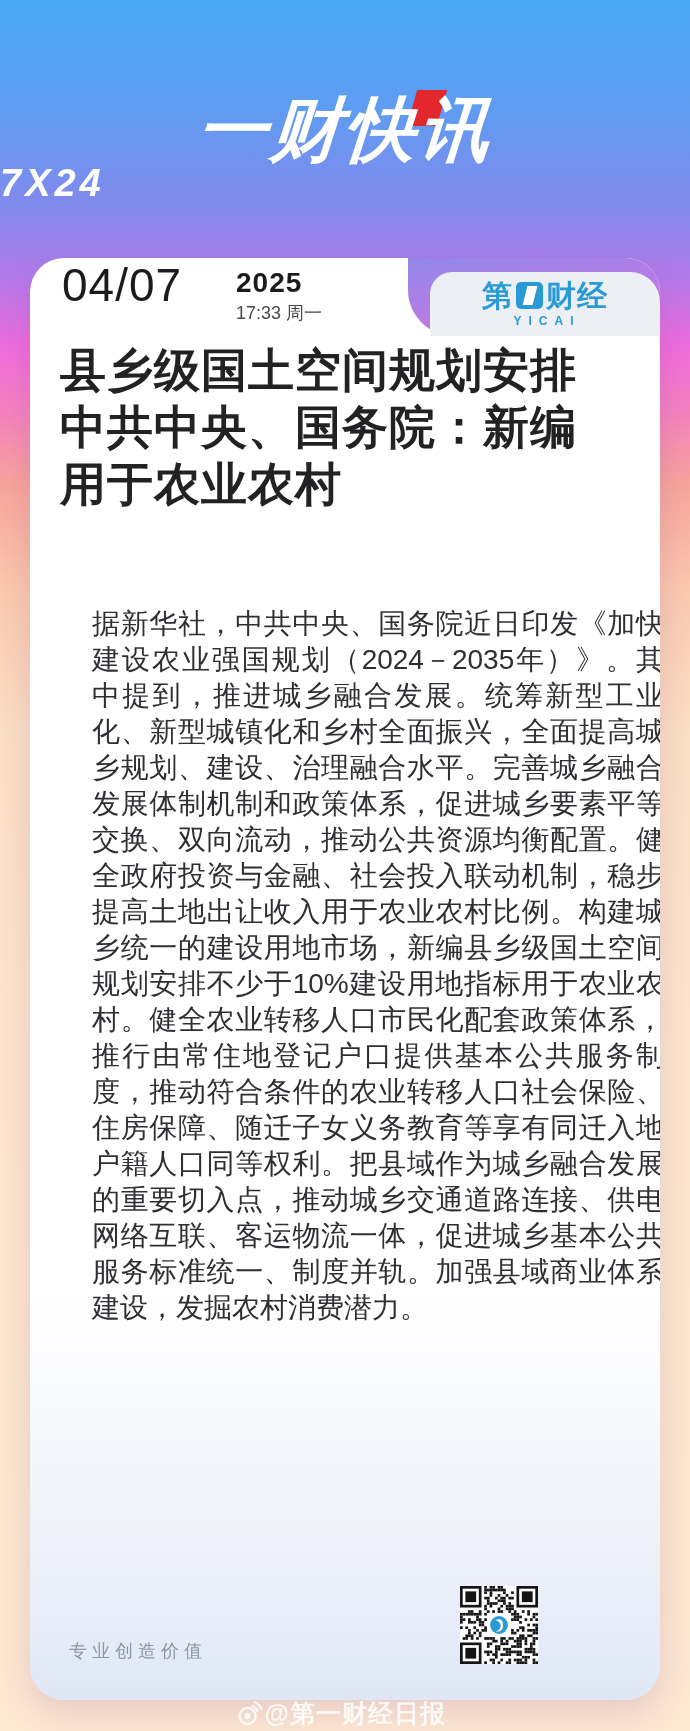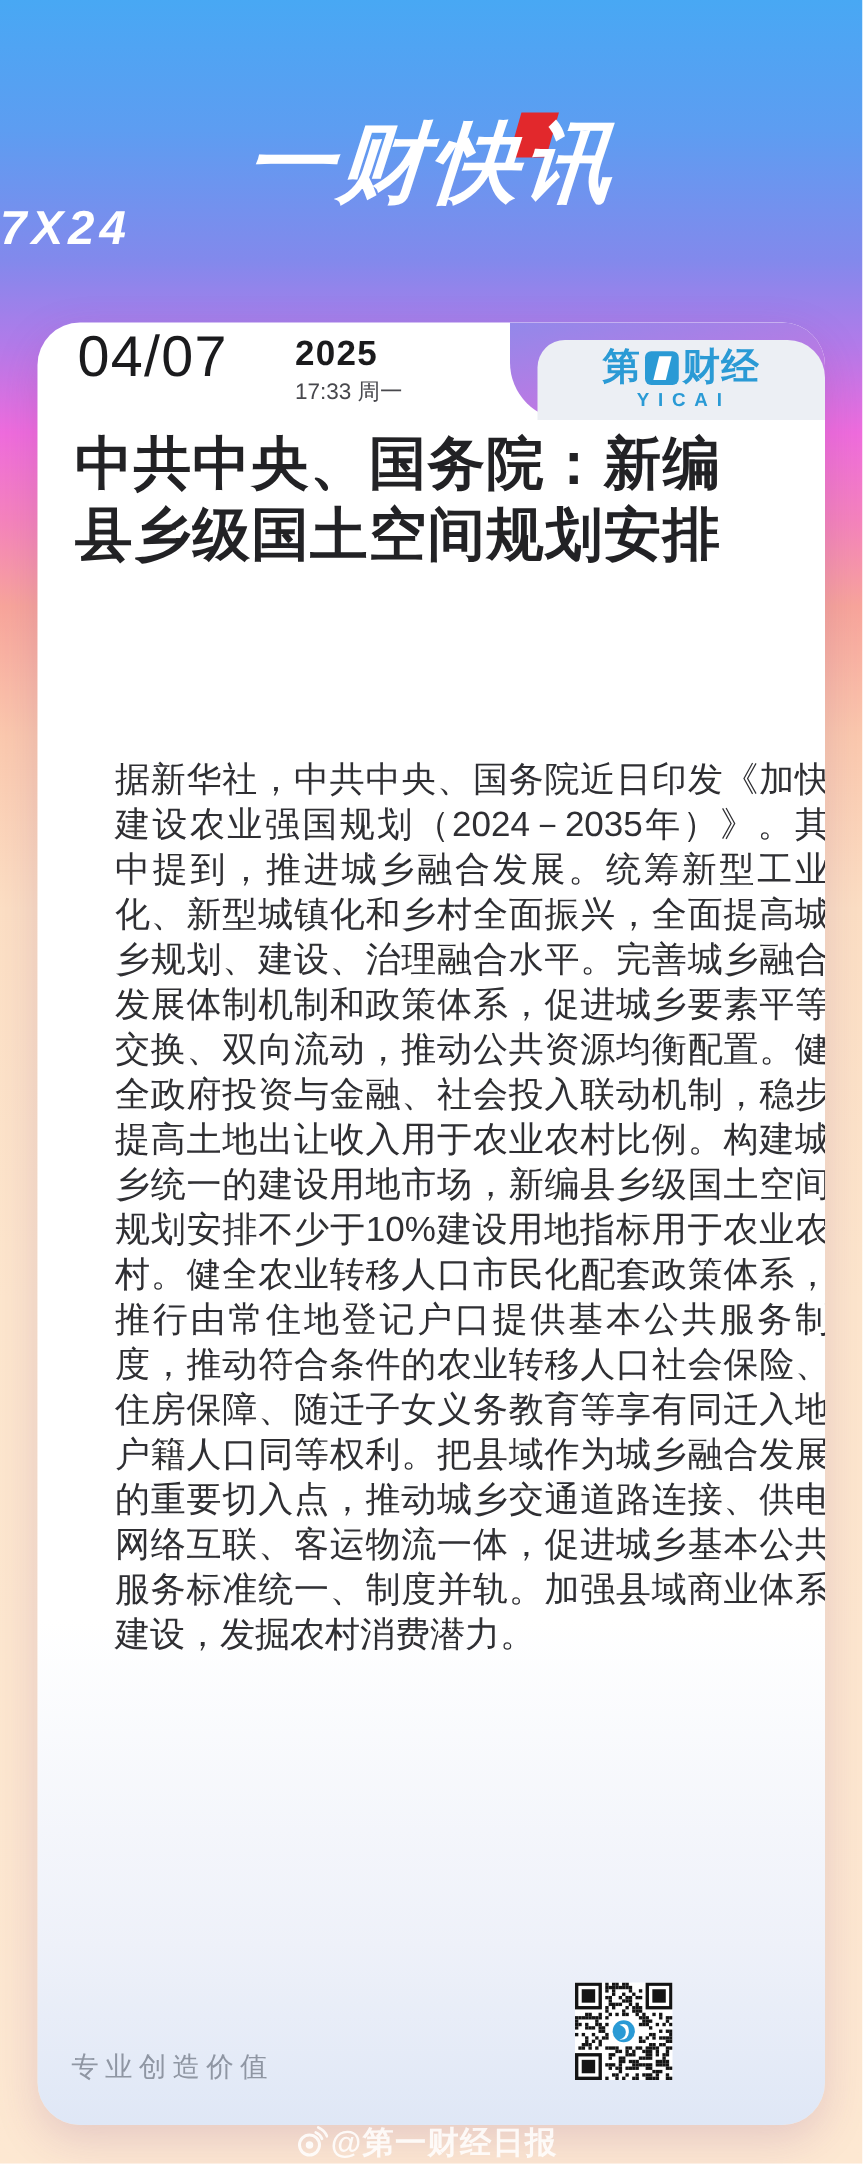--- a/index.html
+++ b/index.html
@@ -45,40 +45,40 @@
   .brand-row{display:flex;align-items:center;gap:3px;line-height:1;}
   .brand-zh{font-size:30px;font-weight:800;color:#2a9ad5;letter-spacing:1px;}
   .brand-mark{
     width:27px;height:27px;background:#2a9ad5;border-radius:5px;
     position:relative;overflow:hidden;
   }
   .brand-mark::after{
     content:"";position:absolute;left:9px;top:4px;width:10px;height:19px;
     background:#ffffff;transform:skewX(-14deg);
   }
-  .brand-latin{font-size:15px;font-weight:700;color:#2a9ad5;letter-spacing:7px;margin-top:3px;text-indent:4px;}
+  .brand-latin{font-size:12px;font-weight:700;color:#2a9ad5;letter-spacing:7px;margin-top:3px;text-indent:4px;}
   
   .date-day{position:absolute;left:32px;top:0px;font-size:46px;font-weight:400;color:#1b1b1d;letter-spacing:1px;}
   .date-year{position:absolute;left:206px;top:9px;font-size:28px;font-weight:800;color:#1b1b1d;letter-spacing:1px;}
   .date-time{position:absolute;left:206px;top:43px;font-size:18px;font-weight:500;color:#48484d;}
   
   .headline{
     position:absolute;left:30px;top:84px;width:578px;
     font-size:46px;line-height:57px;font-weight:900;color:#222225;letter-spacing:1px;
   }
   
   .article{
     position:absolute;left:30px;top:348px;width:572px;
     font-size:28px;line-height:36px;color:#2f2f33;
     text-align:justify;text-justify:inter-ideograph;margin-left:32px;
   }
   
   .slogan{
-    position:absolute;left:27px;top:1381px;
-    font-size:22px;color:#8f96a3;letter-spacing:5px;text-align:center;
+    position:absolute;left:39px;top:1381px;
+    font-size:18px;color:#8f96a3;letter-spacing:5px;text-align:center;
   }
   .qr{
     position:absolute;left:430px;top:1328px;width:78px;height:78px;
     background:#ffffff;
   }
   .qr svg{width:100%;height:100%;display:block;}
   
   .watermark{
     position:absolute;top:1697px;left:50%;transform:translateX(-52%);
     display:flex;align-items:center;gap:2px;
@@ -106,22 +106,23 @@
         </div>
         <div class="brand-latin">YICAI</div>
       </div>
     </div>
 
     <div class="date-day">04/07</div>
     <div class="date-year">2025</div>
     <div class="date-time">17:33 周一</div>
 
     <div class="headline">
+      <div>县乡级国土空间规划安排</div>
       <div>中共中央、国务院：新编</div>
-      <div>县乡级国土空间规划安排</div>
+      <div>用于农业农村</div>
     </div>
 
     <div class="article">据新华社，中共中央、国务院近日印发《加快建设农业强国规划（2024－2035年）》。其中提到，推进城乡融合发展。统筹新型工业化、新型城镇化和乡村全面振兴，全面提高城乡规划、建设、治理融合水平。完善城乡融合发展体制机制和政策体系，促进城乡要素平等交换、双向流动，推动公共资源均衡配置。健全政府投资与金融、社会投入联动机制，稳步提高土地出让收入用于农业农村比例。构建城乡统一的建设用地市场，新编县乡级国土空间规划安排不少于10%建设用地指标用于农业农村。健全农业转移人口市民化配套政策体系，推行由常住地登记户口提供基本公共服务制度，推动符合条件的农业转移人口社会保险、住房保障、随迁子女义务教育等享有同迁入地户籍人口同等权利。把县域作为城乡融合发展的重要切入点，推动城乡交通道路连接、供电网络互联、客运物流一体，促进城乡基本公共服务标准统一、制度并轨。加强县域商业体系建设，发掘农村消费潜力。</div>
 
     <div class="slogan">专业创造价值</div>
 
     <div class="qr">
       <svg viewBox="0 0 29 29" xmlns="http://www.w3.org/2000/svg">
         <g fill="#141414">
           <rect x="0" y="0" width="8" height="8"></rect>

